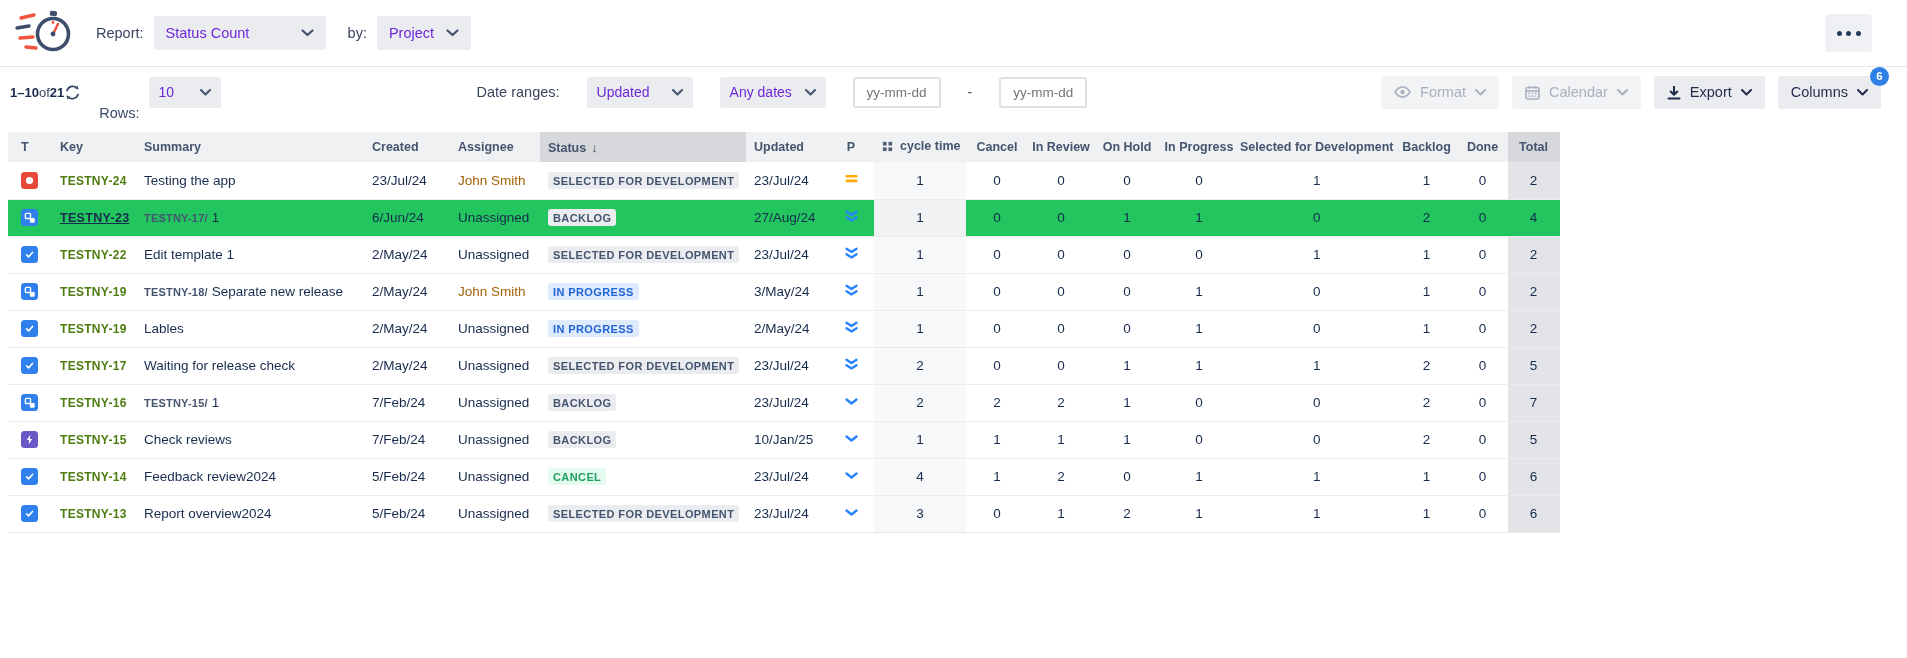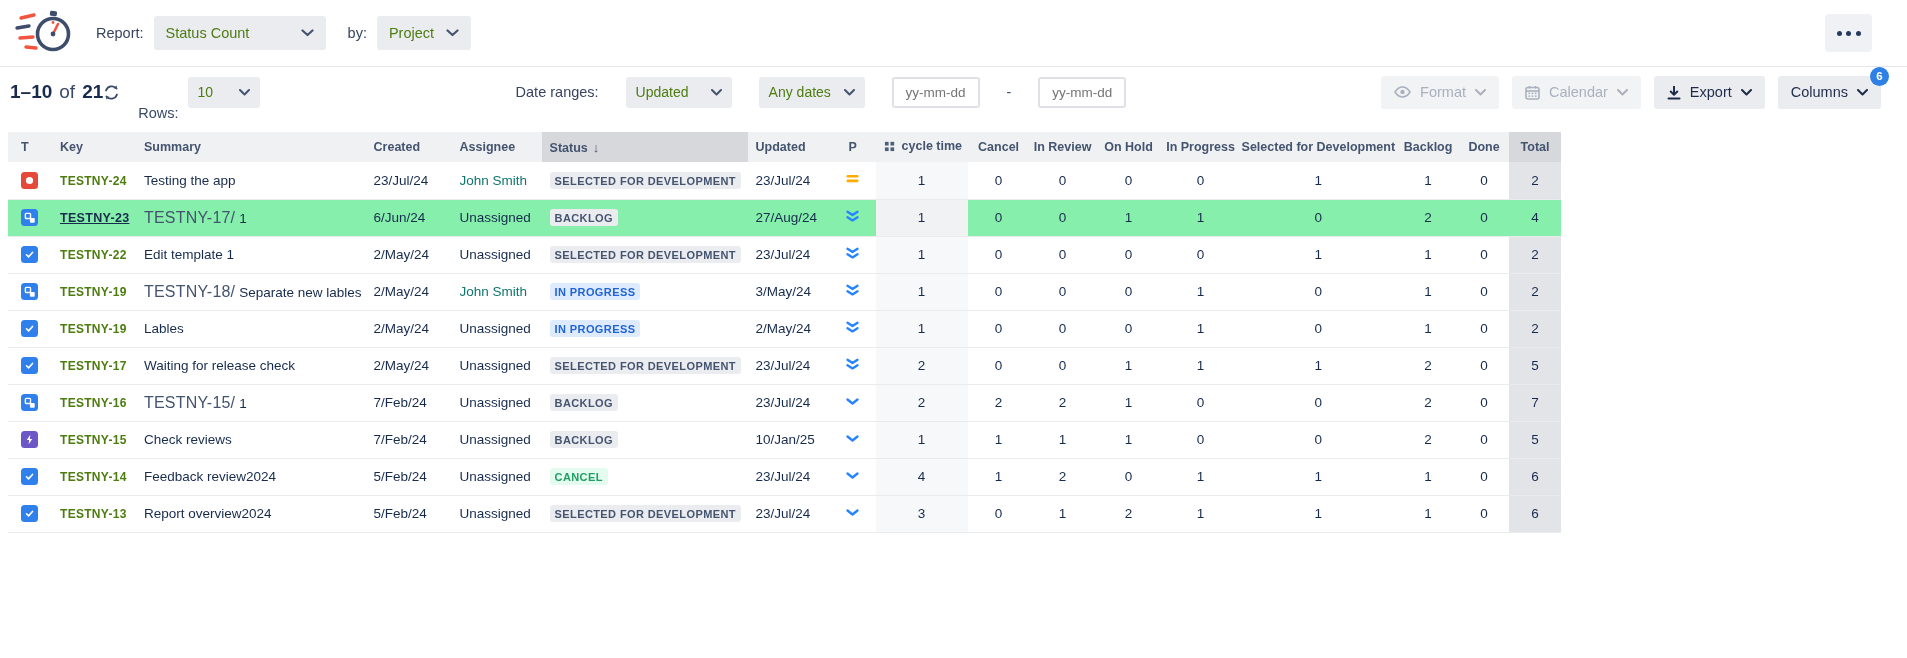--- a/index.html
+++ b/index.html
@@ -4,37 +4,37 @@
 <style>
   * { box-sizing: border-box; }
   body { margin:0; font-family:"Liberation Sans", sans-serif; background:#fff; color:#172b4d; }
   .app { width:1907px; height:658px; position:relative; overflow:hidden; background:#fff; }
 
   
   .top-header { display:flex; align-items:center; height:66px; padding:0 35px 0 14px; }
   .logo { margin-right:20px; display:flex; align-items:center; }
   .field-label { font-size:14.5px; color:#37445e; margin-right:10px; white-space:nowrap; }
   .dd { display:inline-flex; align-items:center; background:#ebecf0; border-radius:3px; height:34px;
-        padding:0 12px; font-size:14.5px; color:#4d7c0f; cursor:pointer; white-space:nowrap; border:none; }
+        padding:0 12px; font-size:14.5px; color:#6d28d9; cursor:pointer; white-space:nowrap; border:none; }
   .dd .chev { margin-left:auto; display:flex; }
   .dd-report { width:172px; margin-right:22px; }
   .dd-by { width:94px; margin-right:14px; }
   .dd-project { width:236px; }
   .proj-avatar { width:20px; height:20px; border-radius:4px; margin-right:9px; flex:0 0 auto;
         background:linear-gradient(135deg,#2bc8d9 0%,#7f6fd4 55%,#b04fc6 100%);
         display:flex; align-items:center; justify-content:center; }
   .more-btn { margin-left:auto; width:47px; height:38px; background:#f0f1f4; border:none; border-radius:4px;
         display:flex; align-items:center; justify-content:center; gap:4.5px; cursor:pointer; }
   .more-btn .dot { width:5px; height:5px; border-radius:50%; background:#253a5e; }
 
   .divider { border-top:1px solid #e5e7ea; }
 
   
   .toolbar { display:flex; align-items:center; height:50px; padding:0 26px 0 10px; }
-  .pag { font-size:19px; color:#394a66; display:flex; align-items:center; gap:7px; white-space:nowrap; }
+  .pag { font-size:13px; color:#394a66; display:flex; align-items:center; white-space:nowrap; }
   .pag b { color:#172b4d; }
   .icon-btn { background:none; border:none; padding:0; display:flex; cursor:pointer; }
   .rows-label { margin-left:18px; margin-right:9px; font-size:14.5px; color:#394a66;margin-top:42px; }
   .dd.small { height:31px; padding:0 10px; font-size:14px; }
   .dd-rows { width:72px; }
   .center-group { display:flex; align-items:center; gap:27px; margin-left:256px; }
   .dd-datefield { width:106px; }
   .dd-datepreset { width:106px; }
   .date-input { width:88px; height:31px; border:2px solid #dfe1e6; border-radius:3px; text-align:center;
         font-size:13.5px; color:#68768f; background:#fff; font-family:"Liberation Sans",sans-serif; outline:none; }
@@ -54,31 +54,31 @@
   table { border-collapse:collapse; table-layout:fixed; font-size:13.5px; }
   th { height:30px; background:#f0f1f3; color:#44546f; font-size:12.5px; font-weight:700; text-align:left;
        padding:0 4px 0 8px; white-space:nowrap; overflow:hidden; cursor:pointer; }
   th.hl { background:#d6d8dc; }
   th.center, td.center { text-align:center; padding-left:2px; padding-right:2px; }
   th .sort-arrow { font-weight:400; font-size:13px; margin-left:5px; }
   th .drag-icon { display:inline-block; vertical-align:-2px; margin-right:6px; }
   td { height:37px; padding:0 4px 0 8px; border-bottom:1px solid #eaebed; white-space:nowrap;
        overflow:hidden; vertical-align:middle; }
   th:first-child, td:first-child { padding-left:13px; }
-  tr.highlight td { background:#86efac; }
+  tr.highlight td { background:#22c55e; }
   td.cycle { background:#f7f8f9; }
   tr.highlight td.cycle { background:#f1f2f4; }
   td.total-cell { background:#e3e4e8; }
   .type-badge { width:17px; height:17px; border-radius:3.5px; display:flex; align-items:center; justify-content:center; }
   .type-bug { background:#e5493a; } .type-task { background:#2f80ed; }
   .type-subtask { background:#2f80ed; } .type-epic { background:#6b57c5; }
   .key { font-weight:700; font-size:12px; color:#4d7c0f; letter-spacing:.3px; cursor:pointer; }
   .key.emph { color:#172b4d; text-decoration:underline; font-size:12.5px; }
-  .sum-prefix { font-weight:400; font-size:16px; color:#44546f; margin-right:4px; letter-spacing:.2px; }
-  .link { color:#0f766e; cursor:pointer; }
+  .sum-prefix { font-weight:700; font-size:11px; color:#44546f; margin-right:4px; letter-spacing:.2px; }
+  .link { color:#a16207; cursor:pointer; }
   .badge { display:inline-block; padding:3px 5px 2px; border-radius:3px; font-size:11px; font-weight:700; letter-spacing:.4px; }
   .badge.gray { background:#ebecf0; color:#44546f; }
   .badge.blue { background:#deebff; color:#1f63d4; }
   .badge.green { background:#e3fcef; color:#219e63; }
   .pr-icon { display:inline-flex; }
 </style>
 </head>
 <body>
 
 <div class="app">
@@ -383,21 +383,21 @@
           <tr>
             <td>
               <span class="type-badge type-subtask">
                 <svg width="12" height="12" viewBox="0 0 14 14">
                   <rect x="1.6" y="1.6" width="6" height="6" rx="1" fill="none" stroke="#fff" stroke-width="1.6"></rect>
                   <rect x="6.9" y="6.9" width="5.6" height="5.6" rx="1" fill="#fff"></rect>
                 </svg>
               </span>
             </td>
             <td><span class="key">TESTNY-19</span></td>
-            <td><span class="sum-prefix">TESTNY-18/</span><span>Separate new lables</span></td>
+            <td><span class="sum-prefix">TESTNY-18/</span><span>Separate new release</span></td>
             <td>2/May/24</td>
             <td><span class="link">John Smith</span></td>
             <td><span class="badge blue">IN PROGRESS</span></td>
             <td>3/May/24</td>
             <td class="center"><span class="pr-icon">
                 <svg width="15" height="15" viewBox="0 0 15 15">
                   <path d="M2.5 2.8 L7.5 6 L12.5 2.8" fill="none" stroke="#2684ff" stroke-width="2.4" stroke-linecap="round" stroke-linejoin="round"></path>
                   <path d="M2.5 8.2 L7.5 11.4 L12.5 8.2" fill="none" stroke="#2684ff" stroke-width="2.4" stroke-linecap="round" stroke-linejoin="round"></path>
                 </svg>
               </span></td>

